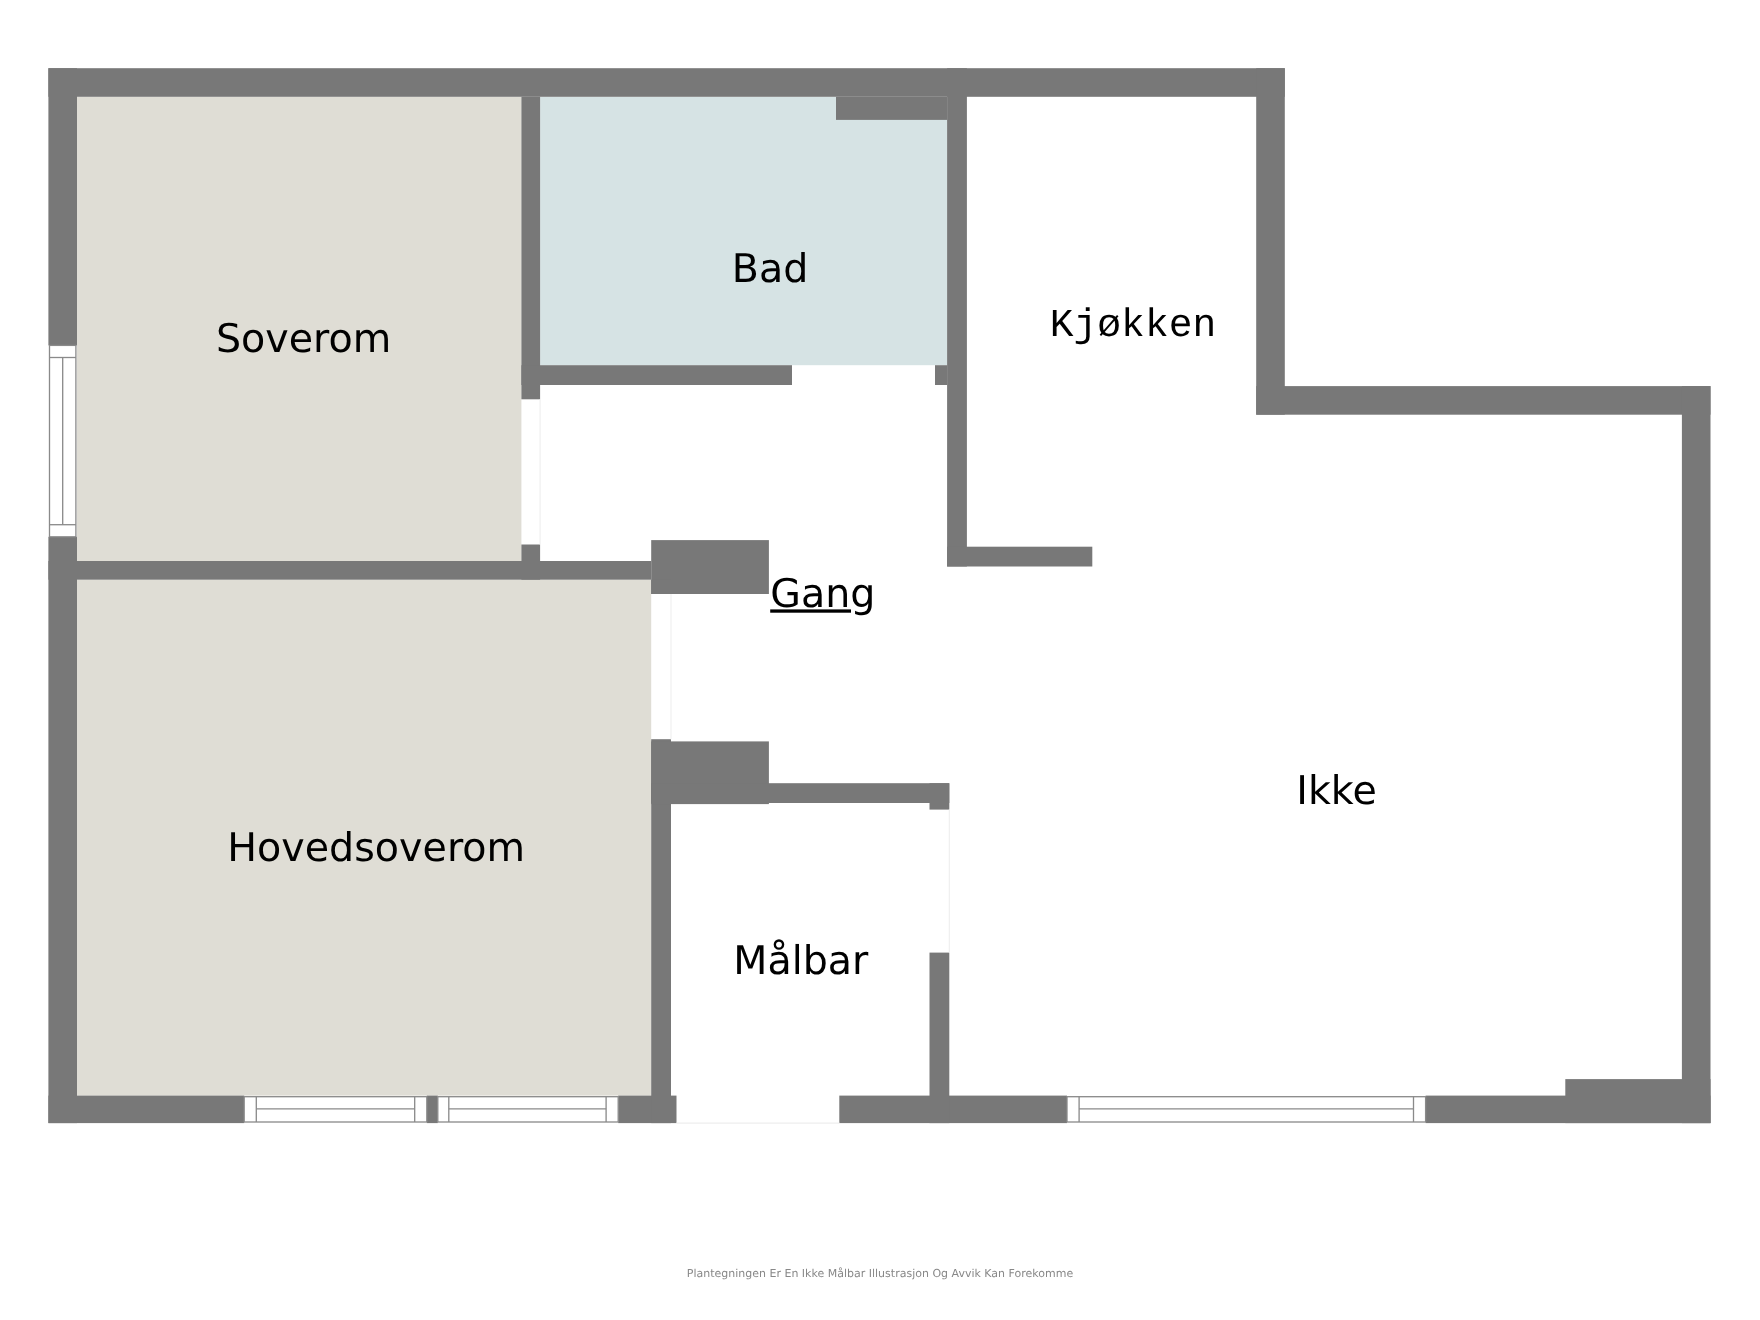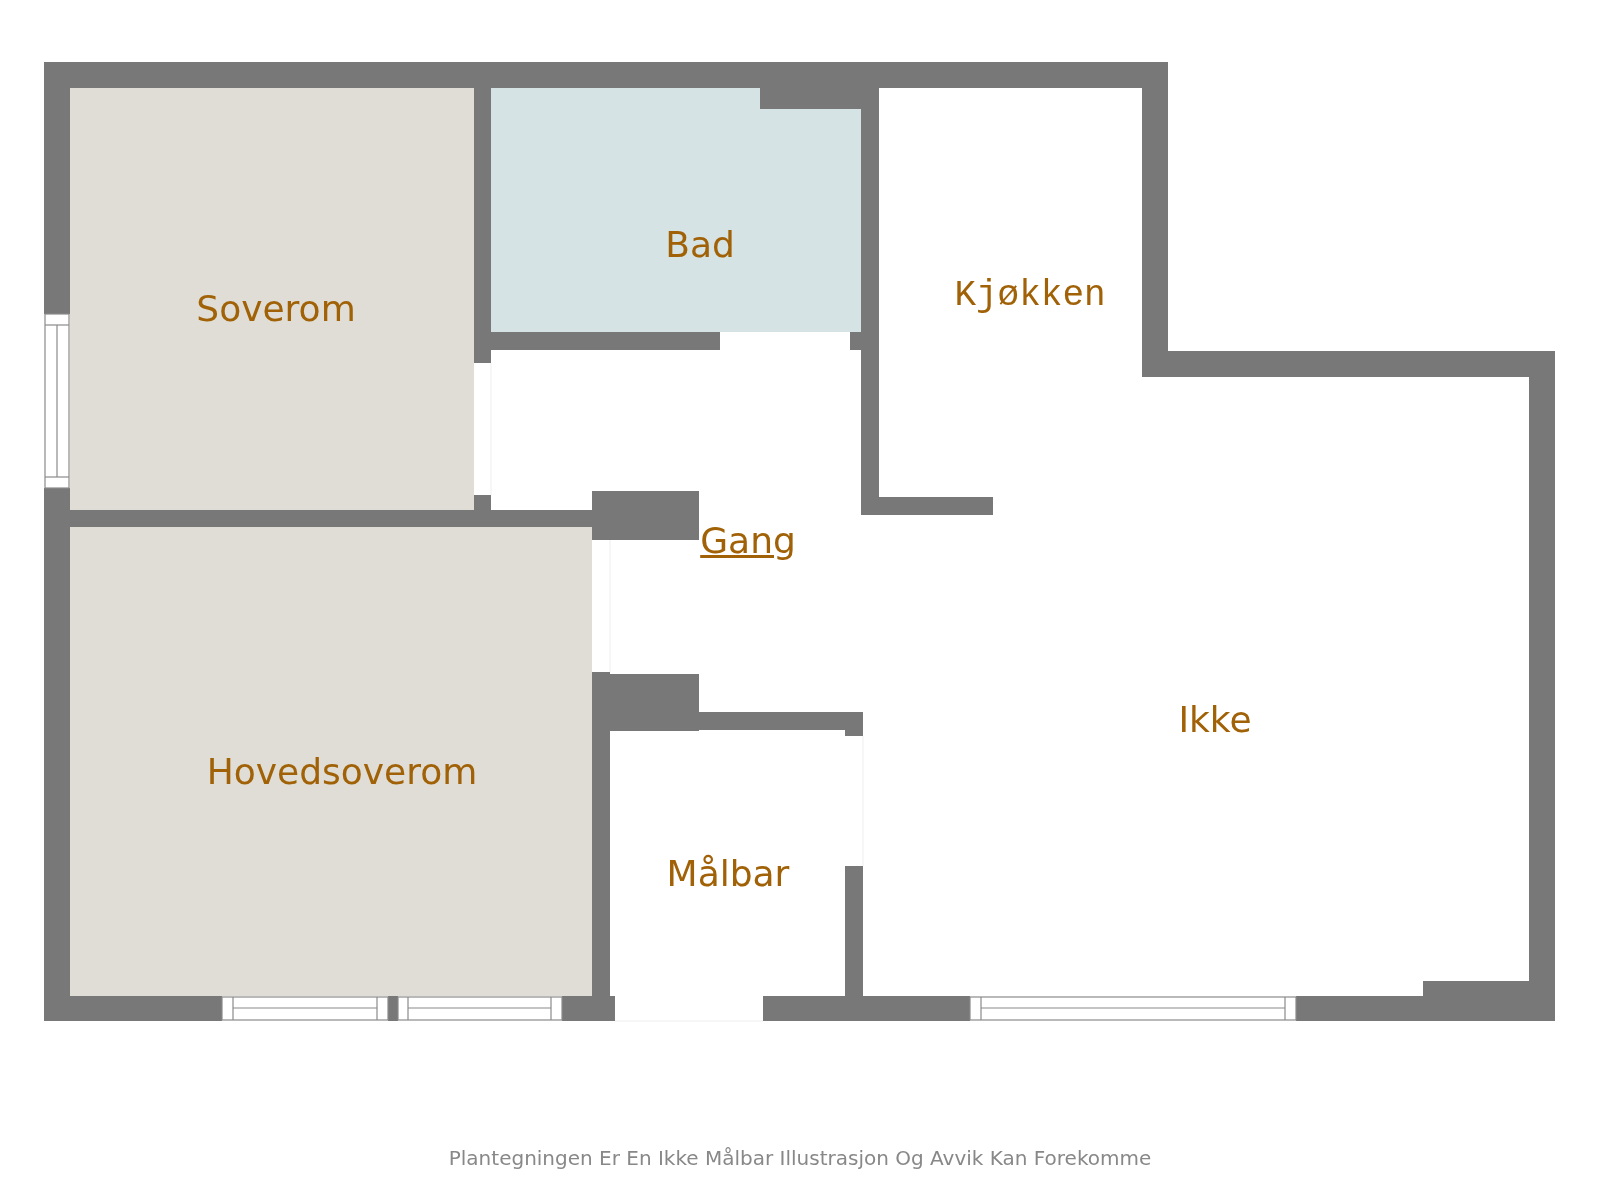--- a/index.html
+++ b/index.html
@@ -2,31 +2,31 @@
 <html><head>
   <meta charset="utf-8">
   <style>
     html, body { margin: 0; padding: 0; background: #ffffff; }
     body { width: 1600px; height: 1200px; position: relative; overflow: hidden; }
     #plan { position: absolute; left: 0; top: 0; width: 1600px; height: 1200px; }
     .label {
       position: absolute;
       transform: translate(-50%, -50%);
       font-family: "DejaVu Sans", sans-serif;
-      color: #a16207;
+      color: #000000;
       white-space: nowrap;
       line-height: 1;
     }
     .room-label { font-size: 36px; }
     .disclaimer {
       position: absolute;
       left: 800px; top: 1158px;
       transform: translate(-50%, -50%);
       font-family: "DejaVu Sans", sans-serif;
-      font-size: 20px;
+      font-size: 10px;
       color: #888888;
       white-space: nowrap;
     }
   </style>
 </head>
 <body>
 
 <svg id="plan" viewBox="0 0 1600 1200" xmlns="http://www.w3.org/2000/svg">
 
   <g>

